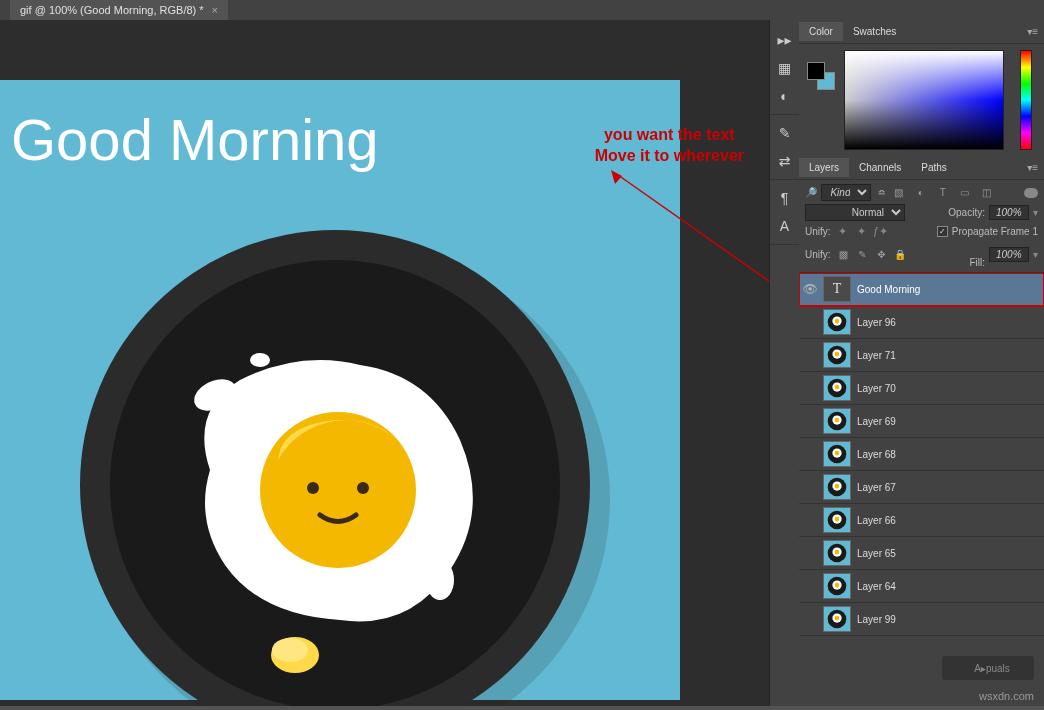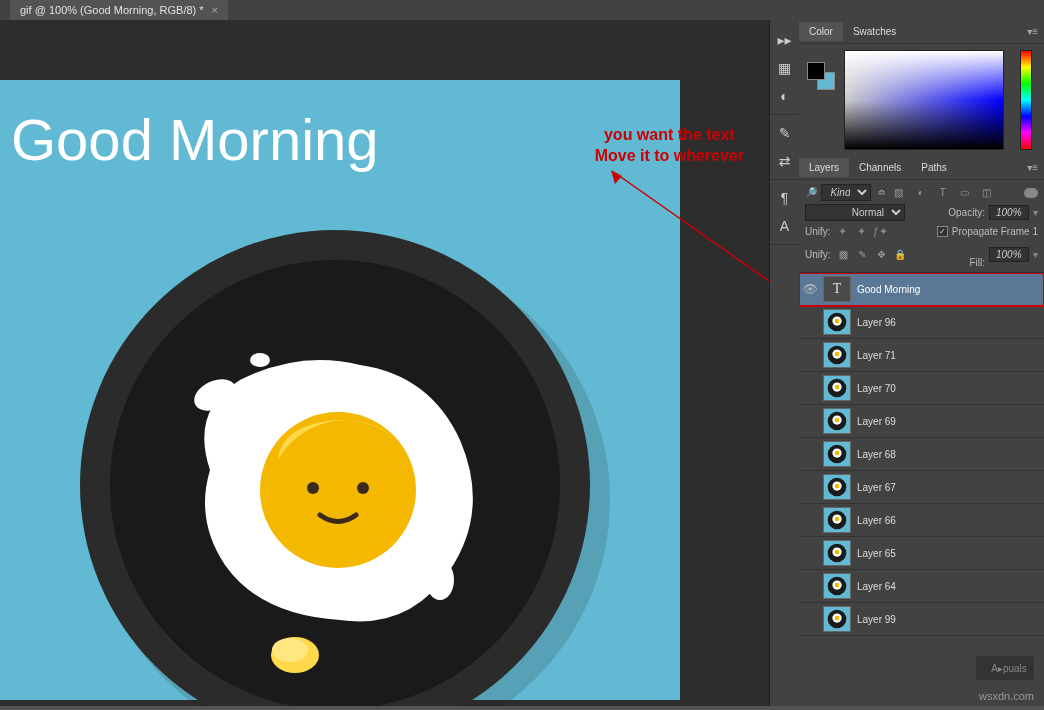--- a/index.html
+++ b/index.html
@@ -40,21 +40,21 @@
 .layer-thumb{width:28px;height:26px;background:#62b9d3;border:1px solid #666;display:flex;align-items:center;justify-content:center;position:relative;}
 .layer-thumb.text-thumb{background:#4a4a4a;}
 .layer-name{font-size:10px;color:#ddd;}
 .layer-row.selected .layer-name{color:#fff;}
 .propagate{display:flex;align-items:center;gap:4px;}
 .check{width:11px;height:11px;border:1px solid #888;background:#333;display:inline-flex;align-items:center;justify-content:center;font-size:8px;color:#ddd;}
 .unify-icons{display:flex;gap:3px;}
 .unify-icon{width:16px;height:14px;color:#888;font-size:11px;display:flex;align-items:center;justify-content:center;}
 .lock-icons{display:flex;gap:1px;}
 .watermark{position:absolute;right:10px;bottom:8px;font-size:11px;color:#999;}
-.logo-over{position:absolute;right:10px;bottom:30px;width:58px;height:24px;background:#333;border-radius:3px;display:flex;align-items:center;justify-content:center;color:#888;font-size:10px;padding-left:8px;}
+.logo-over{position:absolute;right:10px;bottom:30px;width:92px;height:24px;background:#333;border-radius:3px;display:flex;align-items:center;justify-content:center;color:#888;font-size:10px;padding-left:8px;}
 .arrow-svg{position:absolute;left:608px;top:150px;pointer-events:none;}
 </style>
 </head>
 <body>
 
 <div class="tab-bar">
   <div class="tab">
     <span>gif @ 100% (Good Morning, RGB/8) *</span>
     <span class="tab-close">×</span>
   </div>

